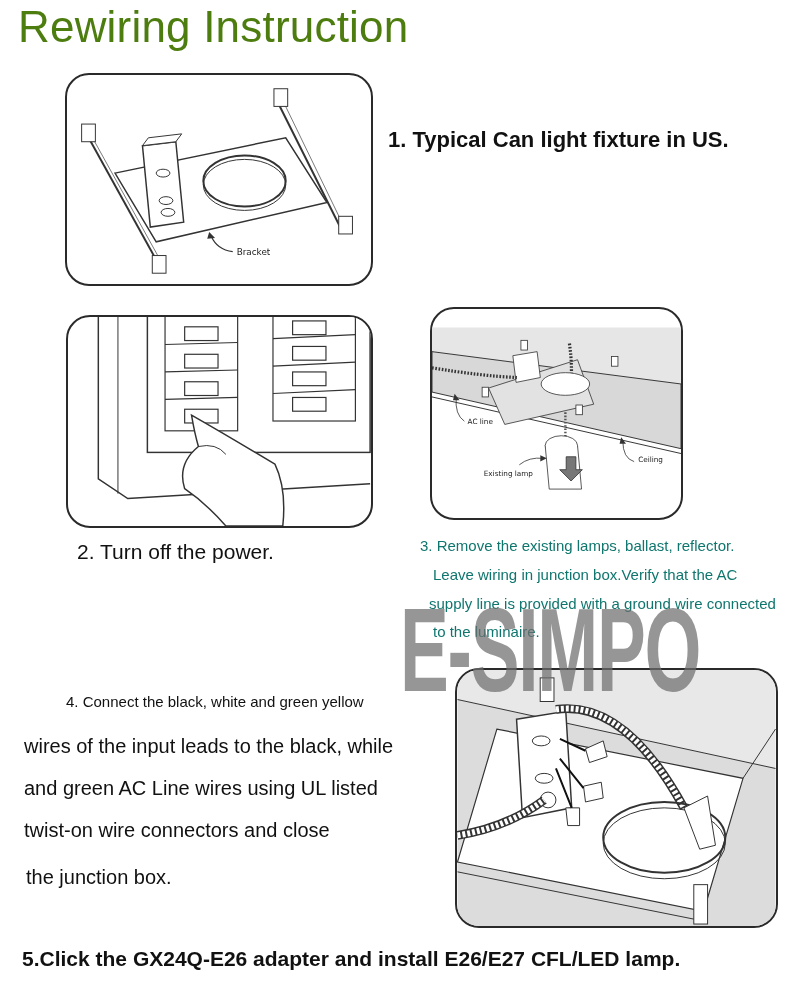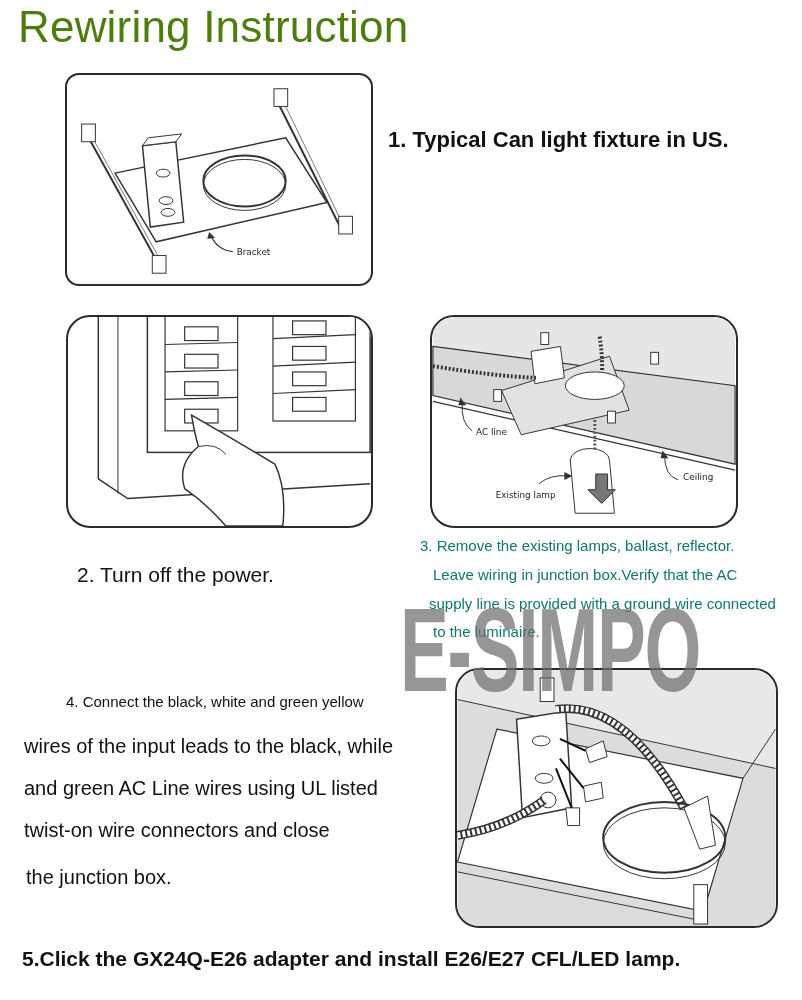--- a/index.html
+++ b/index.html
@@ -24,21 +24,21 @@
       letter-spacing: -2px; line-height: 120px; white-space: nowrap;
       transform: scaleX(0.62); transform-origin: left top; pointer-events: none;
     }
     .line-3 { left: 422px; }
   </style>
 </head>
 <body>
 
 <div class="abs title">Rewiring Instruction</div>
 
-<div class="panel" style="left:65px; top:73px; width:308px; height:213px;border-radius:14px;">
+<div class="panel" style="left:65px; top:73px; width:308px; height:213px;">
   <svg viewBox="0 0 308 213">
 
     <line x1="20" y1="62" x2="92" y2="192" stroke="#333" stroke-width="2"></line>
     <line x1="24" y1="62" x2="96" y2="192" stroke="#777" stroke-width="1"></line>
     <rect x="14" y="50" width="14" height="18" fill="#fff" stroke="#333"></rect>
     <rect x="86" y="184" width="14" height="18" fill="#fff" stroke="#333"></rect>
 
     <line x1="214" y1="28" x2="280" y2="160" stroke="#333" stroke-width="2"></line>
     <line x1="220" y1="28" x2="284" y2="160" stroke="#777" stroke-width="1"></line>
     <rect x="210" y="14" width="14" height="18" fill="#fff" stroke="#333"></rect>
@@ -83,23 +83,23 @@
       <rect x="228" y="4" width="34" height="14"></rect>
       <rect x="228" y="30" width="34" height="14"></rect>
       <rect x="228" y="56" width="34" height="14"></rect>
       <rect x="228" y="82" width="34" height="14"></rect>
     </g>
 
     <path d="M125 100 Q160 120 210 150 Q222 175 218 213 L160 213 Q140 190 118 175 Q110 150 132 132 Q128 118 125 100 Z" fill="#fff" stroke="#333" stroke-width="1.5"></path>
     <path d="M132 132 Q150 128 160 140" fill="none" stroke="#333"></path>
   </svg>
 </div>
-<div class="abs step-text" style="left:77px; top:540px; font-size:21px;margin-top:23px;">2. Turn off the power.</div>
+<div class="abs step-text" style="left:77px; top:540px; font-size:21px;">2. Turn off the power.</div>
 
-<div class="panel" style="left:430px; top:315px; width:308px; height:213px;">
+<div class="panel" style="left:430px; top:307px; width:253px; height:213px;">
   <svg viewBox="0 0 308 213">
     <polygon points="0,0 308,0 308,70 0,30" fill="#e6e6e6"></polygon>
     <polygon points="0,30 308,70 308,150 0,80" fill="#d8d8d8" stroke="#333" stroke-width="1.2"></polygon>
     <line x1="0" y1="86" x2="308" y2="156" stroke="#333" stroke-width="1.2"></line>
 
     <polygon points="70,75 180,40 200,95 90,120" fill="#e2e2e2" stroke="#333"></polygon>
 
     <polygon points="100,35 130,30 134,62 104,68" fill="#fff" stroke="#333"></polygon>
 
     <path d="M0 50 Q60 60 105 62" fill="none" stroke="#333" stroke-width="4" stroke-dasharray="2 2"></path>

